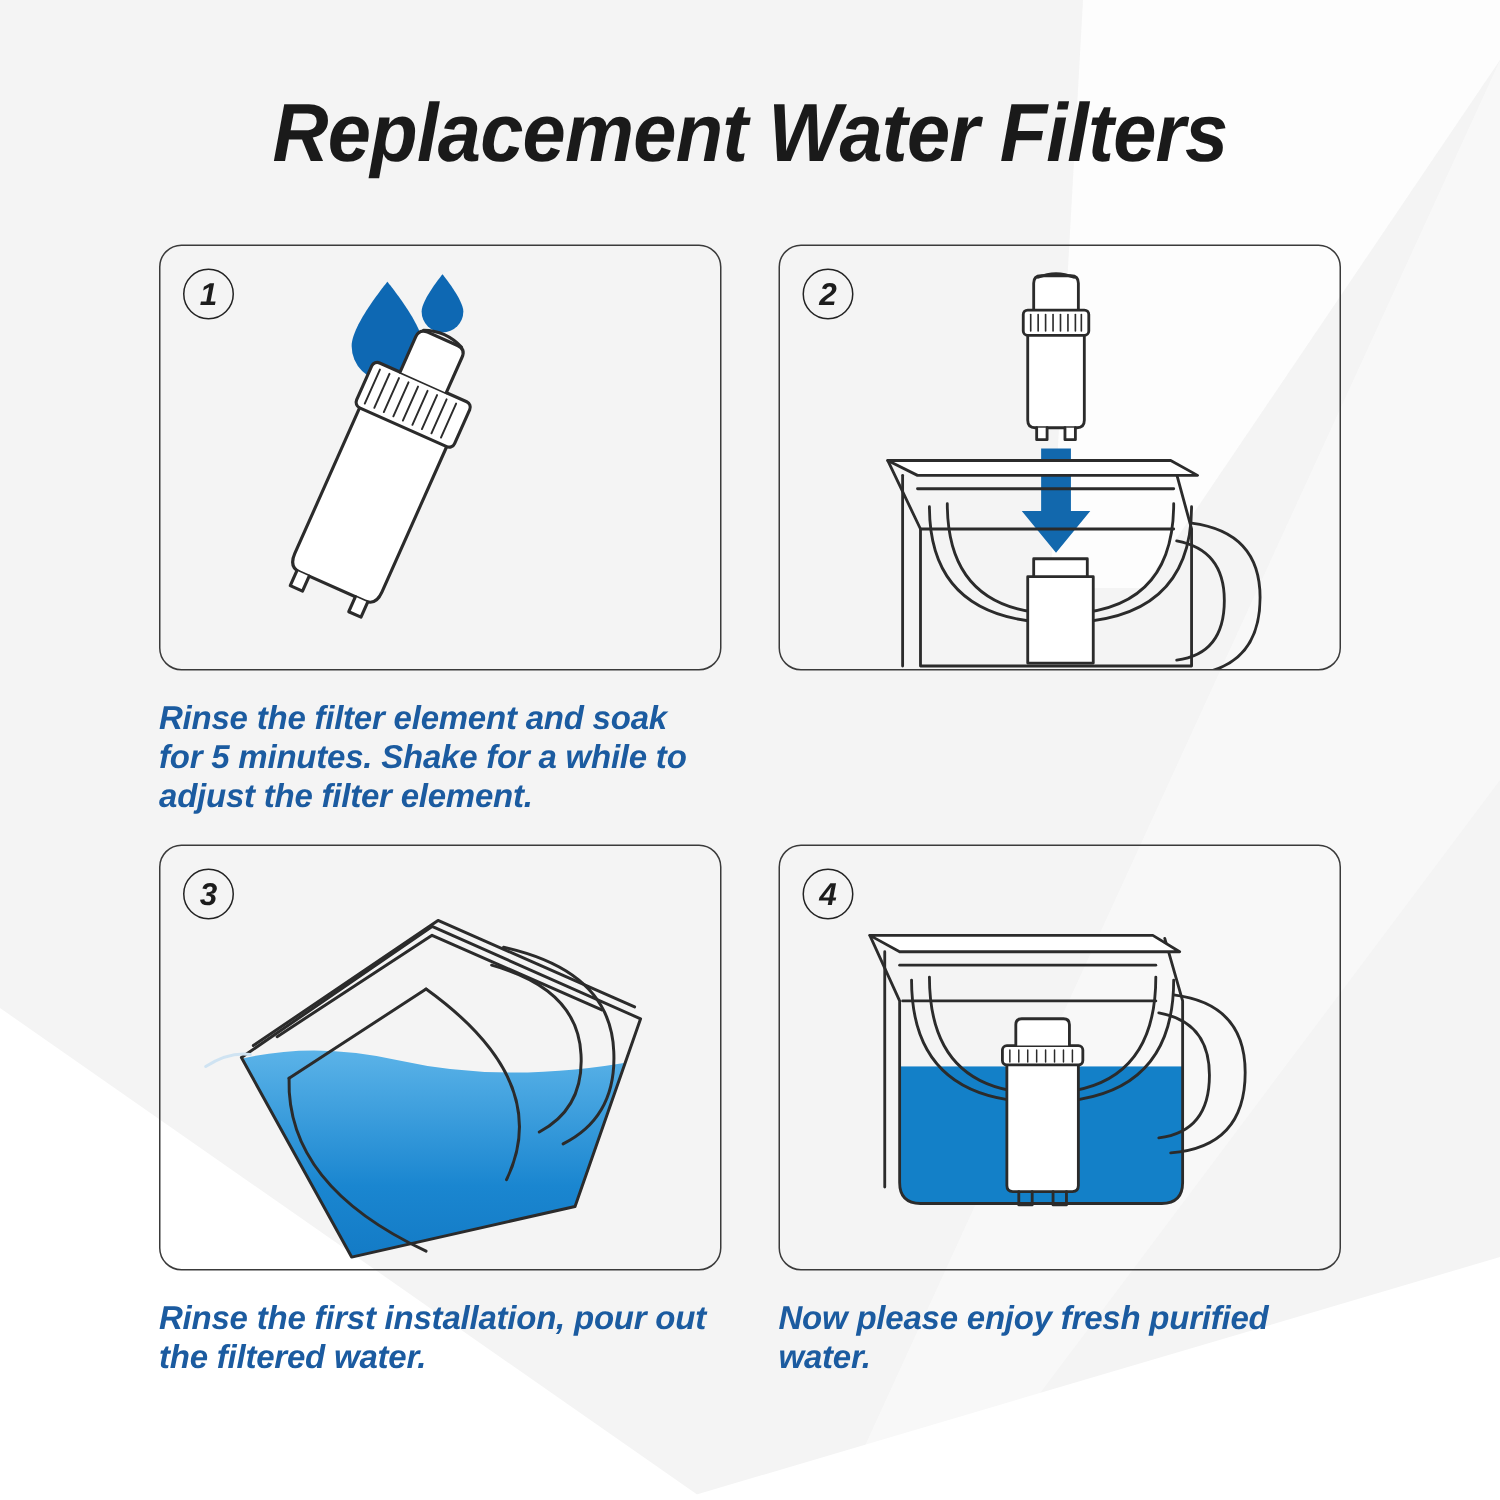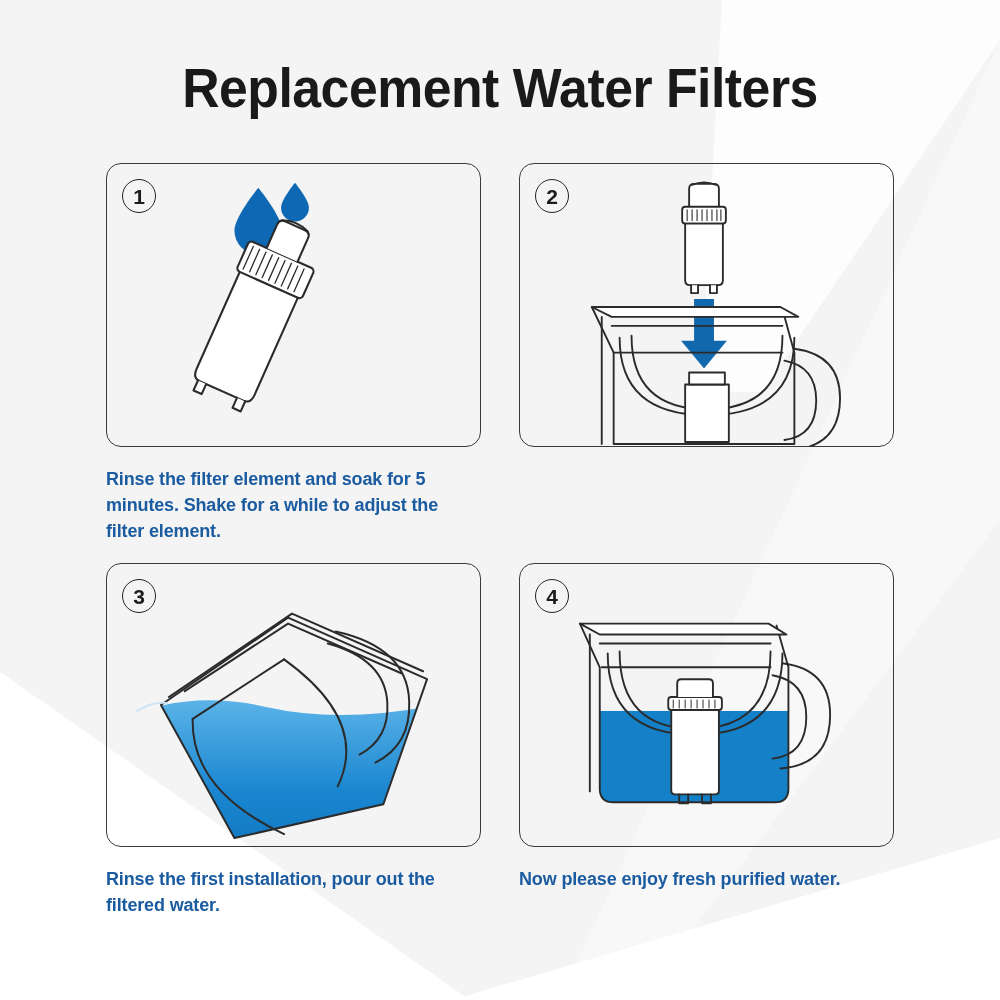--- a/index.html
+++ b/index.html
@@ -22,20 +22,21 @@
     z-index: 0;
     pointer-events: none;
   }
 
   
   #page {
     position: relative;
     z-index: 2;
     width: 1000px;
     height: 1000px;
+    font-style: italic;
   }
 
   #page-title {
     position: absolute;
     left: 0;
     right: 0;
     top: 57px;
     text-align: center;
     font-size: 55px;
     line-height: 62px;
@@ -101,21 +102,21 @@
     inset: 0;
   }
   .step-art svg {
     display: block;
     width: 100%;
     height: 100%;
   }
 
   .step-caption {
     margin-top: 19px;
-    font-size: 18px;
+    font-size: 22px;
     line-height: 26px;
     font-weight: bold;
     color: #1b5ba0;
     letter-spacing: -0.15px;
     width: 372px;
   }
 </style>
 </head>
 <body>
 

